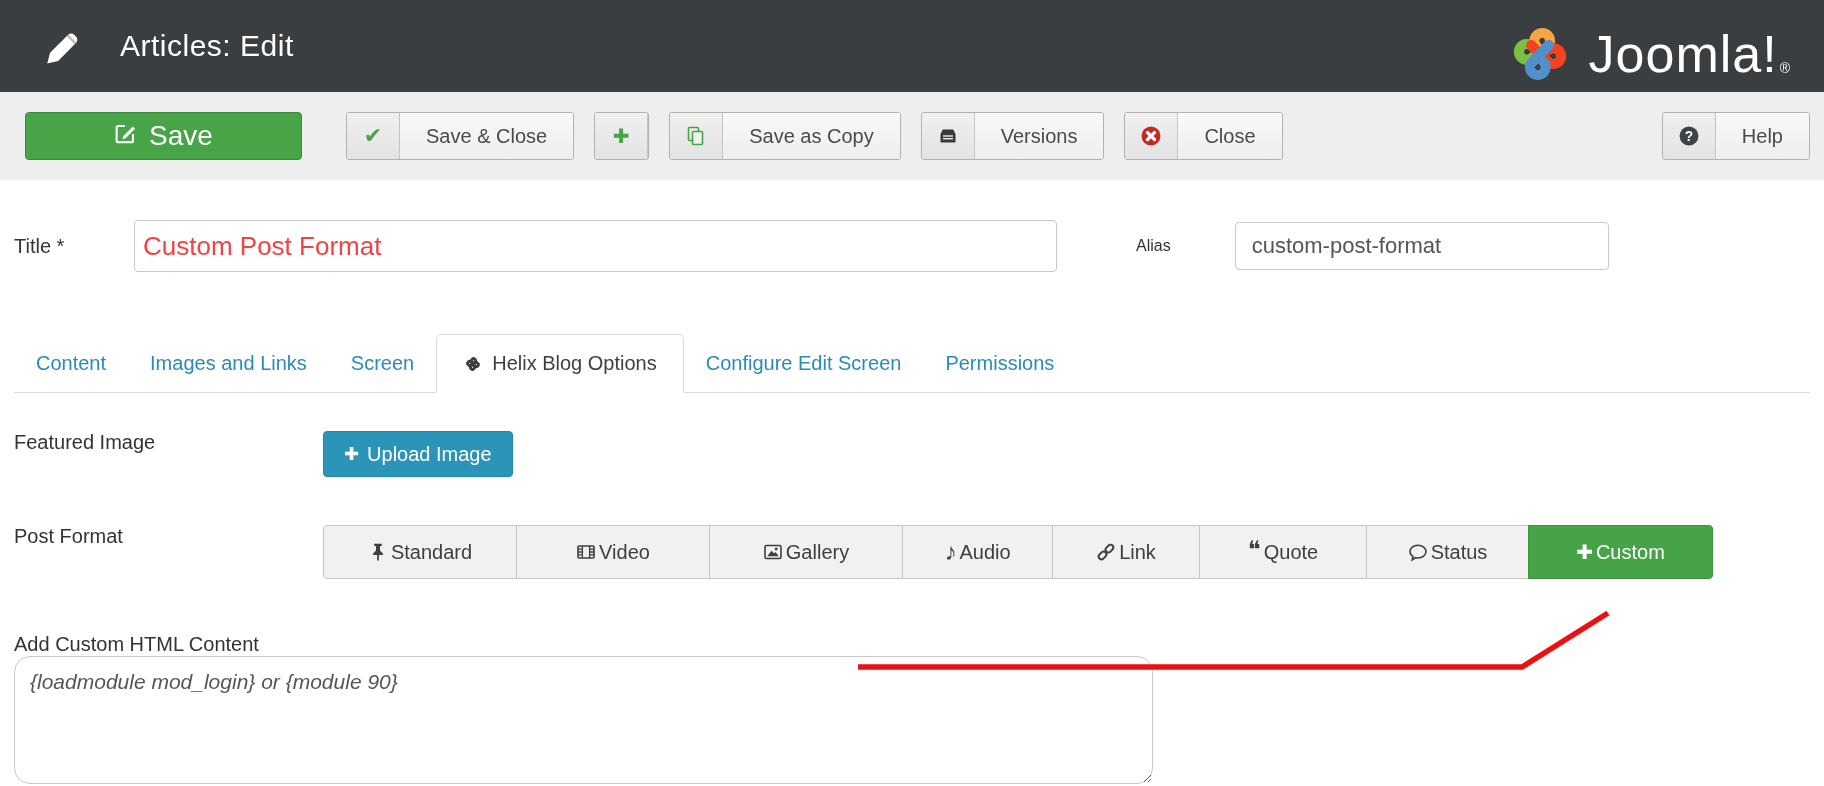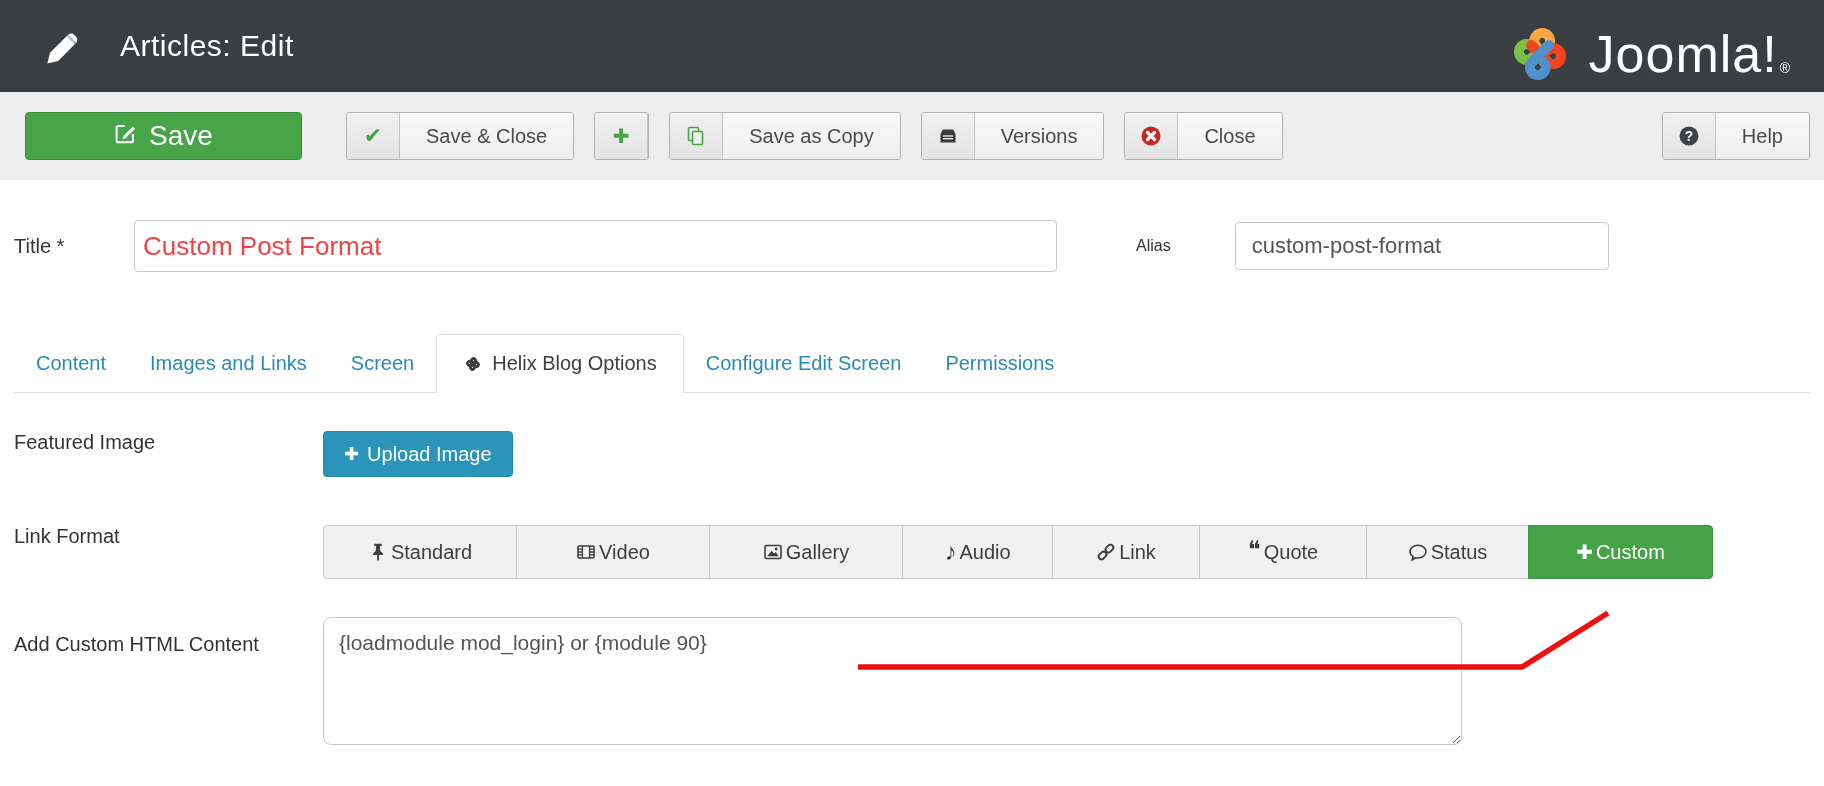--- a/index.html
+++ b/index.html
@@ -38,42 +38,42 @@
   .alias-input{width:340px;height:46px;border:1px solid #c9c9c9;border-radius:4px;font-size:22px;color:#555;
         padding:0 16px;font-family:inherit;}
 
   .tabs{display:flex;align-items:flex-end;margin:62px 14px 0 14px;border-bottom:1px solid #dcdcdc;}
   .tab{padding:17px 22px;font-size:20px;color:#2a8bb8;text-decoration:none;cursor:pointer;}
   .tab.active{display:flex;align-items:center;gap:9px;color:#3e3e3e;background:#fff;
         border:1px solid #dcdcdc;border-bottom:1px solid #fff;margin-bottom:-1px;border-radius:5px 5px 0 0;
         padding:17px 26px;cursor:default;}
 
   .frow{display:flex;margin:0 14px;}
-  .frow.top{align-items:flex-start;}
+  .frow.top{align-items:flex-start;flex-direction:column;}
   .flabel{width:309px;flex-shrink:0;font-size:20px;color:#333;}
   .row-featured{margin-top:38px;}
   .row-postformat{margin-top:48px;}
   .row-customhtml{margin-top:38px;}
   .row-customhtml .flabel{padding-top:16px;}
 
   .btn-upload{height:46px;background:#2b95b9;border:1px solid #2387a8;border-radius:4px;color:#fff;
         font-size:20px;display:flex;align-items:center;gap:8px;padding:0 20px;cursor:pointer;font-family:inherit;}
   .btn-upload .uplus{font-size:18px;font-weight:bold;line-height:1;}
 
   .pf-group{display:flex;}
   .pf{height:54px;border:1px solid #c6c6c6;margin-left:-1px;background:#f1f1f1;display:flex;align-items:center;
         justify-content:center;gap:3px;font-size:20px;color:#3e3e3e;cursor:pointer;font-family:inherit;
         padding:0;box-sizing:border-box;}
   .pf:first-child{border-radius:4px 0 0 4px;margin-left:0;}
   .pf:last-child{border-radius:0 4px 4px 0;}
   .pf.active{background:#47a347;border-color:#3e933e;color:#fff;position:relative;z-index:1;}
   .q-icon{font-size:24px;line-height:1;color:#3e3e3e;position:relative;top:-2px;}
 
-  .custom-textarea{width:1107px;height:104px;border:1px solid #c9c9c9;border-radius:8px;font-size:21px;color:#555;
-        padding:11px 15px;font-family:inherit;resize:both;line-height:1.3;}
+  .custom-textarea{width:1107px;height:104px;border:1px solid #c9c9c9;border-radius:16px;font-size:21px;color:#555;
+        padding:11px 15px;font-family:inherit;resize:both;line-height:1.3;font-style:italic;}
 
   .annotation{position:absolute;left:0;top:0;width:1824px;height:786px;pointer-events:none;}
 </style>
 </head>
 <body>
 
 <svg width="0" height="0" style="position:absolute">
   <defs>
     <g id="jmark">
       <g transform="rotate(-45)">
@@ -214,21 +214,21 @@
 
   <div class="frow row-featured">
     <span class="flabel">Featured Image</span>
     <button class="btn-upload">
       <span class="uplus">✚</span>
       <span>Upload Image</span>
     </button>
   </div>
 
   <div class="frow row-postformat">
-    <span class="flabel">Link Format</span>
+    <span class="flabel">Post Format</span>
     <div class="pf-group">
 
       <button class="pf" style="width:194px">
         <svg width="20" height="20" viewBox="0 0 20 20">
           <path fill="#3e3e3e" d="M6.2 1.8 h7.6 v2.1 h-1.8 v4.6 l2.9 2.9 v1.7 h-4 v4.5 L10 19.4 l-.9 -1.8 v-4.5 h-4 v-1.7 l2.9 -2.9 V3.9 H6.2z"></path>
         </svg>
         <span>Standard</span>
       </button>
 
       <button class="pf" style="width:194px">

